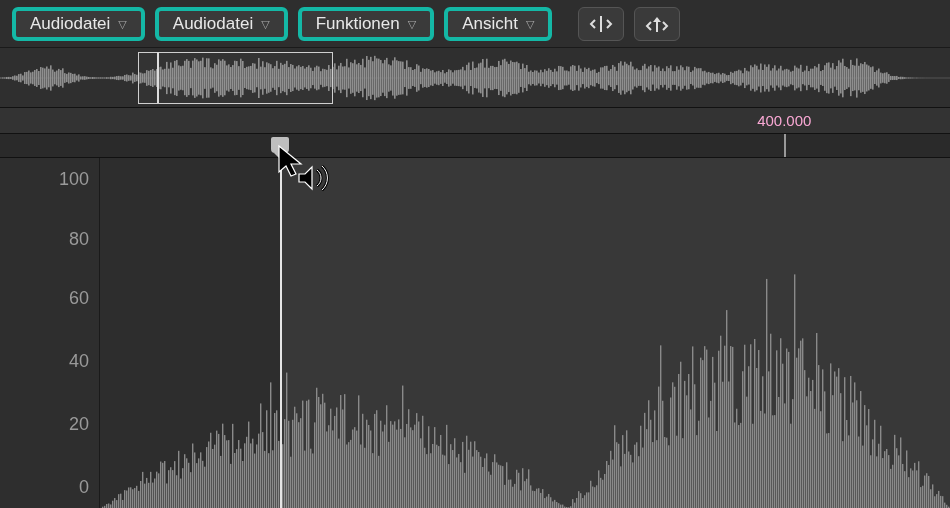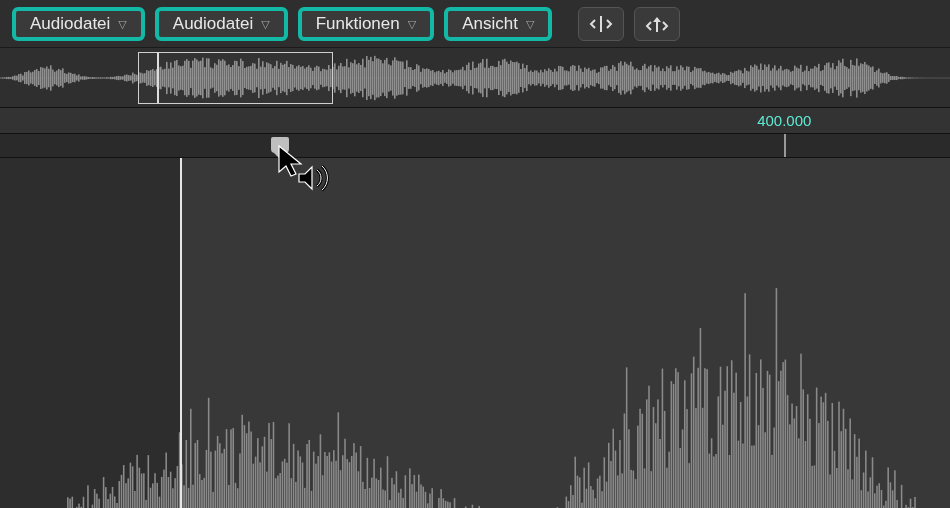--- a/index.html
+++ b/index.html
@@ -15,21 +15,21 @@
 
   
   .overview { position: relative; height: 60px; background: #2f2f2f; border-bottom: 1px solid #111; }
   .overview svg { position: absolute; inset: 0; }
   .ov-sel { position: absolute; top: 4px; height: 52px; border: 1px solid #cfcfcf; background: rgba(255,255,255,0.02); }
   .ov-play { position: absolute; top: 4px; bottom: 4px; width: 2px; background: #ddd; }
 
   
   .ruler-row { display: flex; height: 26px; background: #333; border-bottom: 1px solid #111; }
   .ruler-gutter { width: 100px; background: #333; }
-  .ruler { position: relative; flex: 1; font-size: 15px; color: #5eead4; }
+  .ruler { position: relative; flex: 1; font-size: 15px; color: #f9a8d4; }
   .ruler-tick { position: absolute; top: 4px; transform: translateX(-50%); }
 
   
   .marker-row { display: flex; height: 24px; background: #2a2a2a; border-bottom: 1px solid #111; }
   .marker-gutter { width: 100px; background: #2a2a2a; }
   .marker-area { position: relative; flex: 1; }
   .playhead-handle { position: absolute; top: 3px; width: 18px; height: 16px; background: #bfbfbf; border-radius: 2px 2px 4px 4px; transform: translateX(-50%); cursor: grab; }
   .playhead-handle::after { content: ""; position: absolute; left: 50%; bottom: -6px; transform: translateX(-50%); border-left: 6px solid transparent; border-right: 6px solid transparent; border-top: 6px solid #bfbfbf; }
 
   
@@ -579,20 +579,28 @@
 
 <div class="marker-row">
   <div class="marker-gutter"></div>
   <div class="marker-area">
     <div class="playhead-handle" style="left: 180px;"></div>
     <div class="ruler-playline" style="left:684px;"></div>
   </div>
 </div>
 
 <div class="main">
+  <div class="y-gutter">
+    <span class="y-label" style="top:6%">100</span>
+    <span class="y-label" style="top:23%">80</span>
+    <span class="y-label" style="top:40%">60</span>
+    <span class="y-label" style="top:58%">40</span>
+    <span class="y-label" style="top:76%">20</span>
+    <span class="y-label" style="top:94%">0</span>
+  </div>
   <div class="wave-wrap">
     <div class="sel-shade"></div>
     <svg viewBox="0 0 850 350" preserveAspectRatio="none">
       <g id="main-wave" fill="#8a8a8a">
           <rect x="0" y="350" width="1.4" height="0"></rect>
           <rect x="2" y="348.669632502375" width="1.4" height="1.3303674976250015"></rect>
           <rect x="4" y="347.8266708113238" width="1.4" height="2.173329188676152"></rect>
           <rect x="6" y="345.9771915945866" width="1.4" height="4.022808405413386"></rect>
           <rect x="8" y="345.4876300856455" width="1.4" height="4.512369914354508"></rect>
           <rect x="10" y="346.4250506380014" width="1.4" height="3.5749493619985966"></rect>

